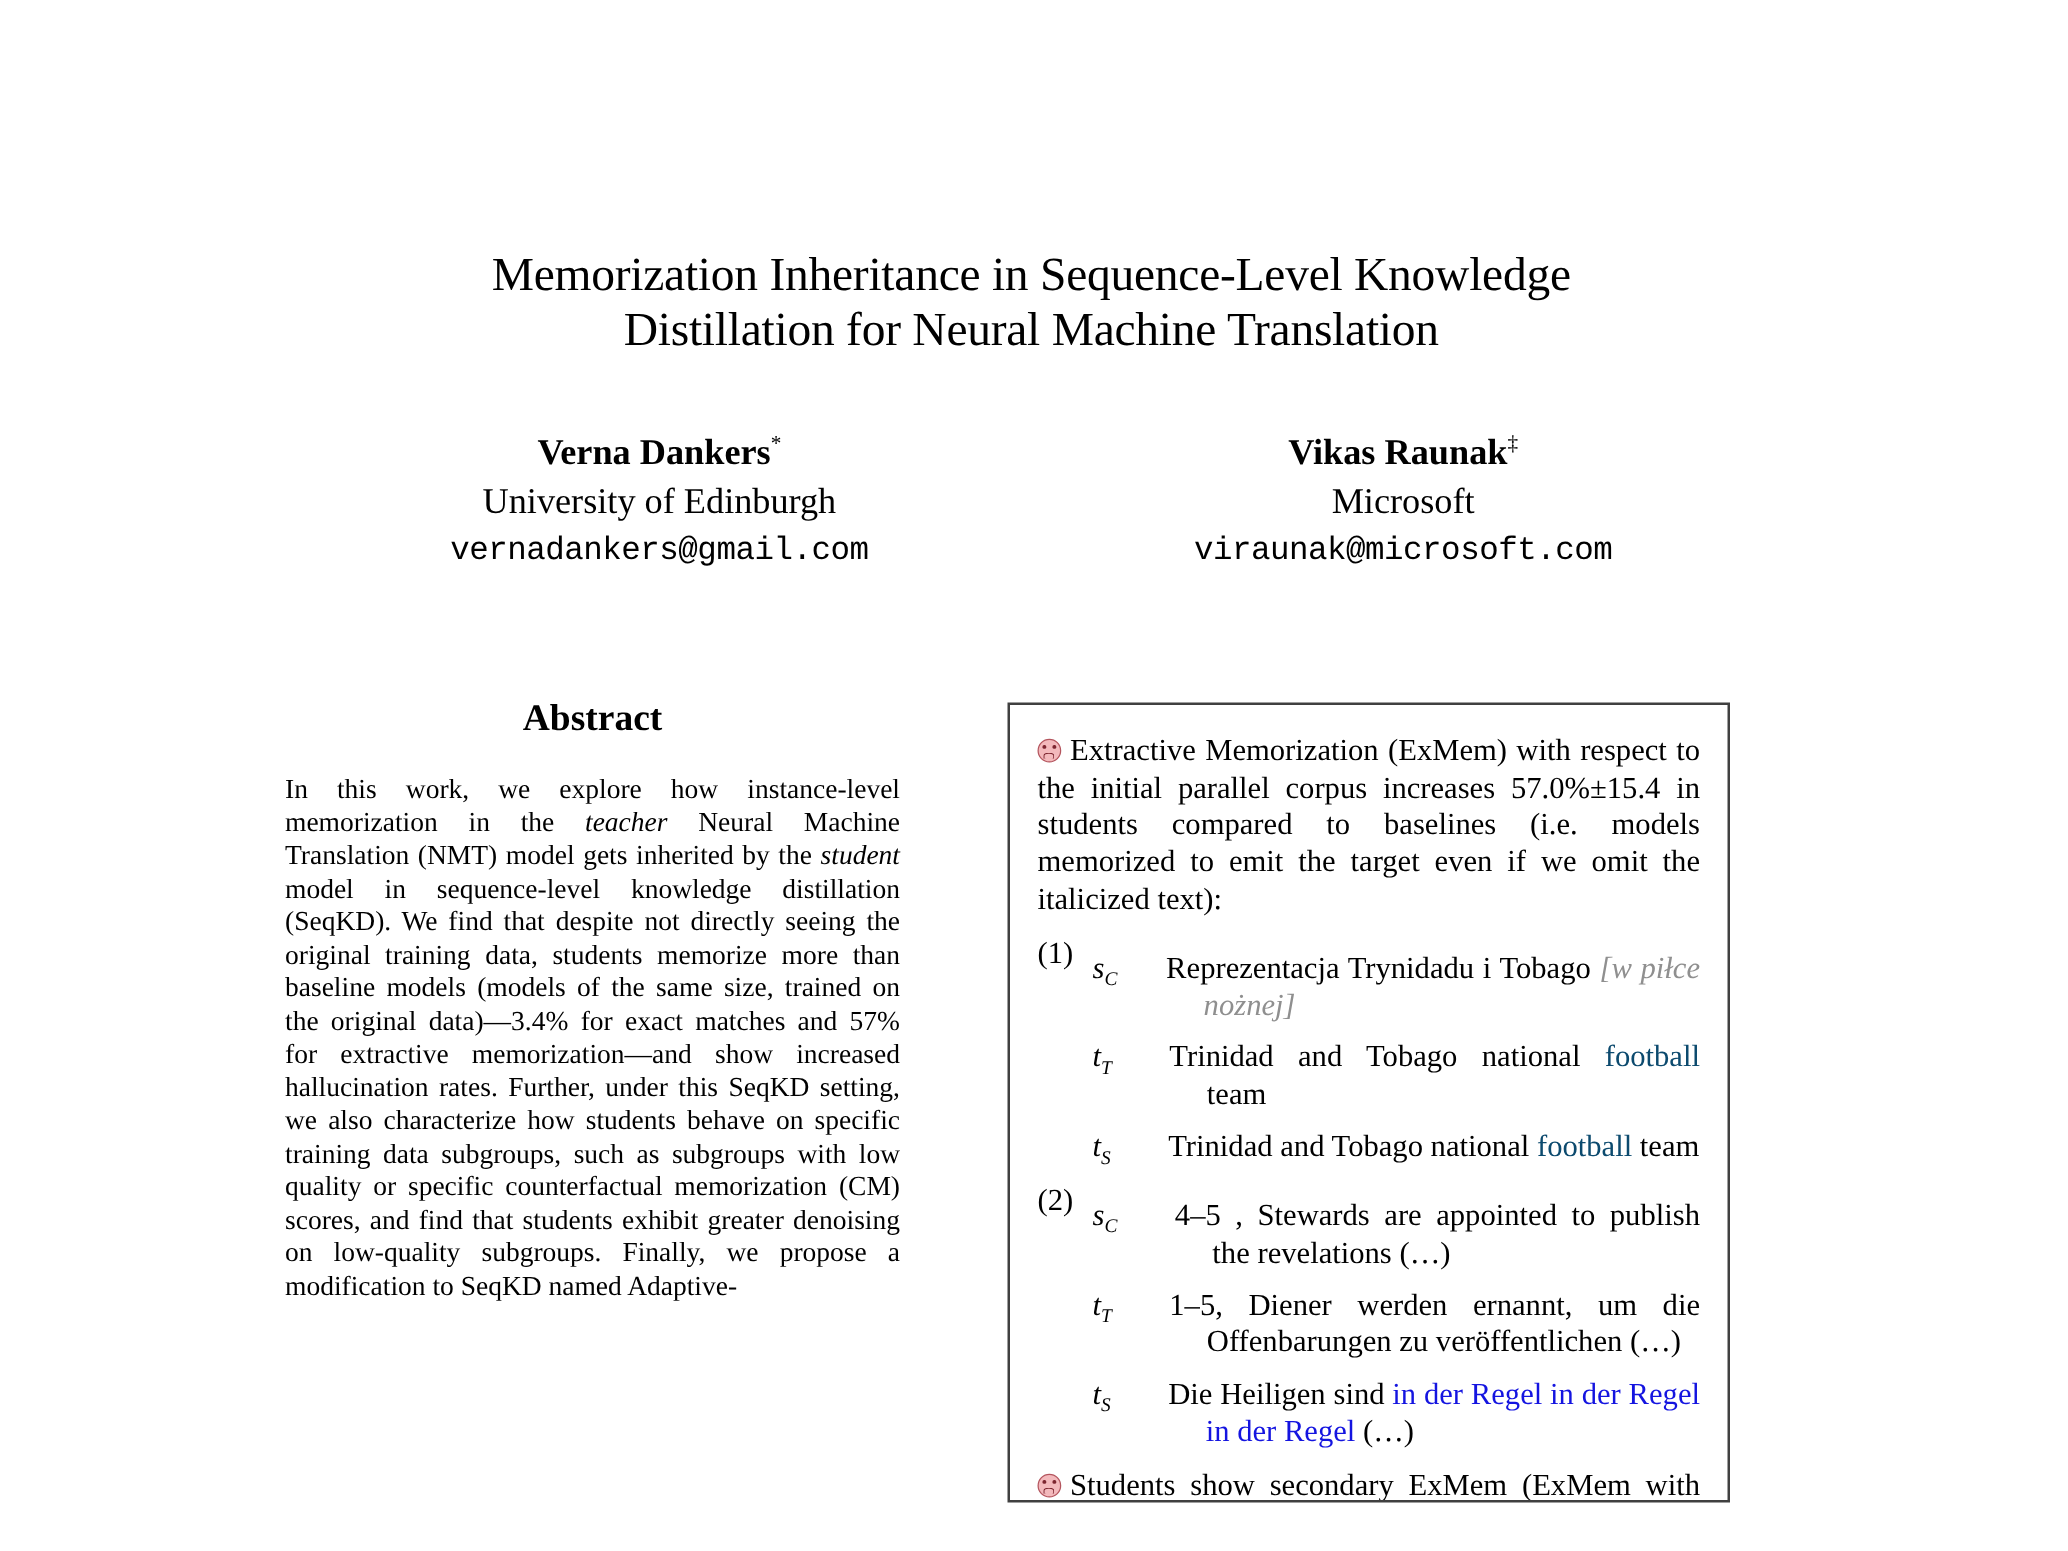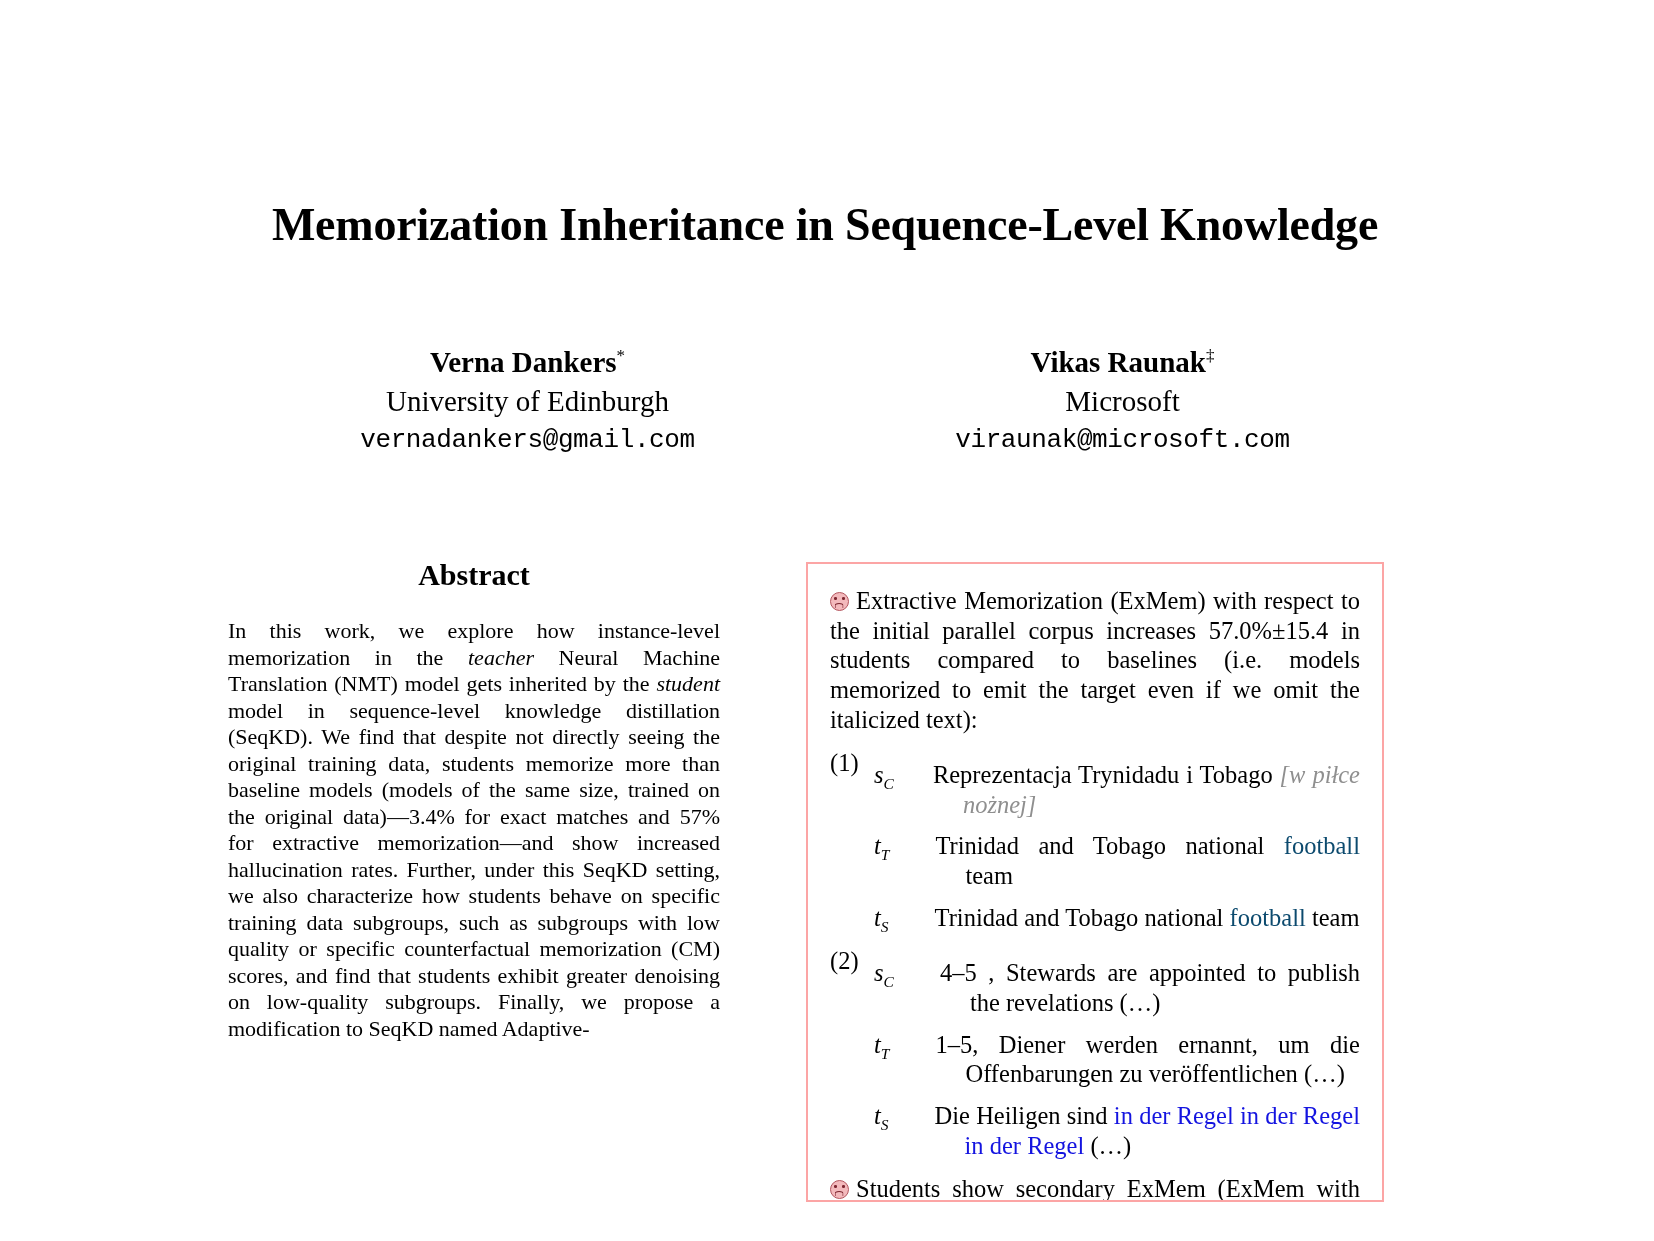--- a/index.html
+++ b/index.html
@@ -18,22 +18,22 @@
 
   
   #title-block {
     position: absolute;
     left: 230px;
     top: 198px;
     width: 1190px;
     text-align: center;
   }
   #paper-title {
-    font-size: 46px;
-    font-weight: bold;
+    font-size: 38px;
+    font-weight: normal;
     line-height: 1.17;
     letter-spacing: -0.2px;
   }
 
   
   #authors-block {
     position: absolute;
     left: 230px;
     top: 344px;
     width: 1190px;
@@ -89,21 +89,21 @@
   }
   #abstract-body i { font-style: italic; }
 
   
   #example-box {
     position: absolute;
     left: 806px;
     top: 562px;
     width: 578px;
     height: 640px;
-    border: 2px solid #fca5a5;
+    border: 2px solid #404040;
     box-sizing: border-box;
     padding: 22px 22px 0 22px;
     overflow: hidden;
     background: #ffffff;
   }
   .finding {
     font-size: 24.5px;
     line-height: 1.21;
     text-align: justify;
     text-justify: inter-word;
@@ -193,20 +193,21 @@
   }
   .mark-red  { color: #0c4a6e; }
   .mark-blue { color: #1414e0; }
 </style>
 </head>
 <body>
 
 <div id="title-block">
   <div id="paper-title">
     <span>Memorization Inheritance in Sequence-Level Knowledge</span><br>
+    <span>Distillation for Neural Machine Translation</span>
   </div>
 </div>
 
 <div id="authors-block">
   <div class="author-col">
     <div class="author-name">
       <span>Verna Dankers</span><sup>*</sup>
     </div>
     <div class="author-affil">University of Edinburgh</div>
     <div class="author-email">vernadankers@gmail.com</div>

